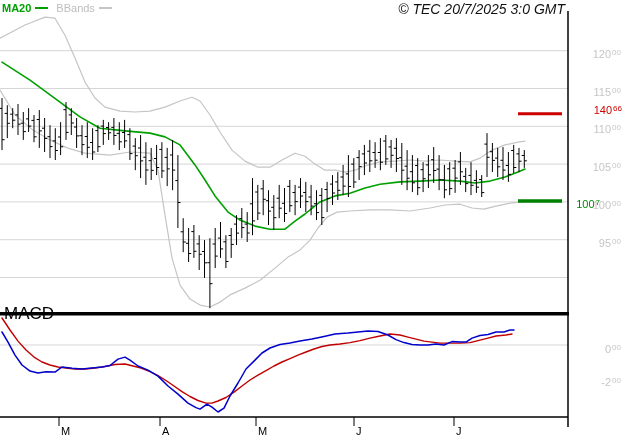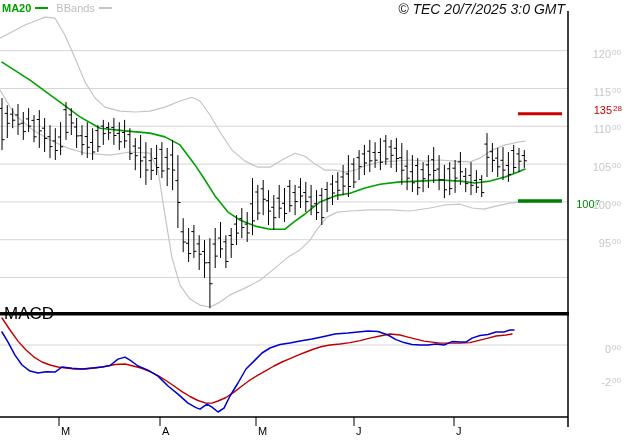--- a/index.html
+++ b/index.html
@@ -374,21 +374,21 @@
     <span class="dash green"></span>
     <span class="bb">BBands</span>
     <span class="dash gray"></span>
   </div>
 
   <div class="copyright">© TEC 20/7/2025 3:0 GMT</div>
 
   <div class="macd-title">MACD</div>
 
   <div class="marker-label red-label">
-    <span>135</span><span class="sup">28</span>
+    <span>140</span><span class="sup">66</span>
   </div>
   <div class="marker-label green-label">
     <span>100</span><span class="sup">7</span>
   </div>
 
   <div id="labels">
       <div class="ylabel" style="top: 47px;">120<span class="sup">00</span></div>
       <div class="ylabel" style="top: 85px;">115<span class="sup">00</span></div>
       <div class="ylabel" style="top: 122px;">110<span class="sup">00</span></div>
       <div class="ylabel" style="top: 160px;">105<span class="sup">00</span></div>

